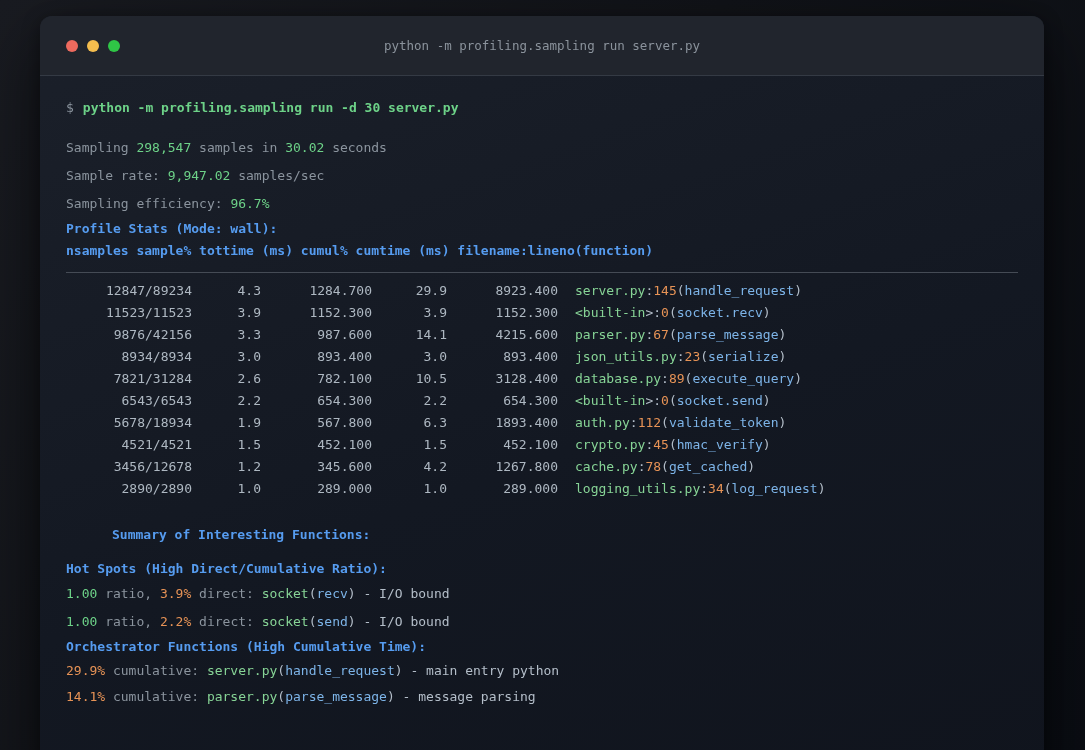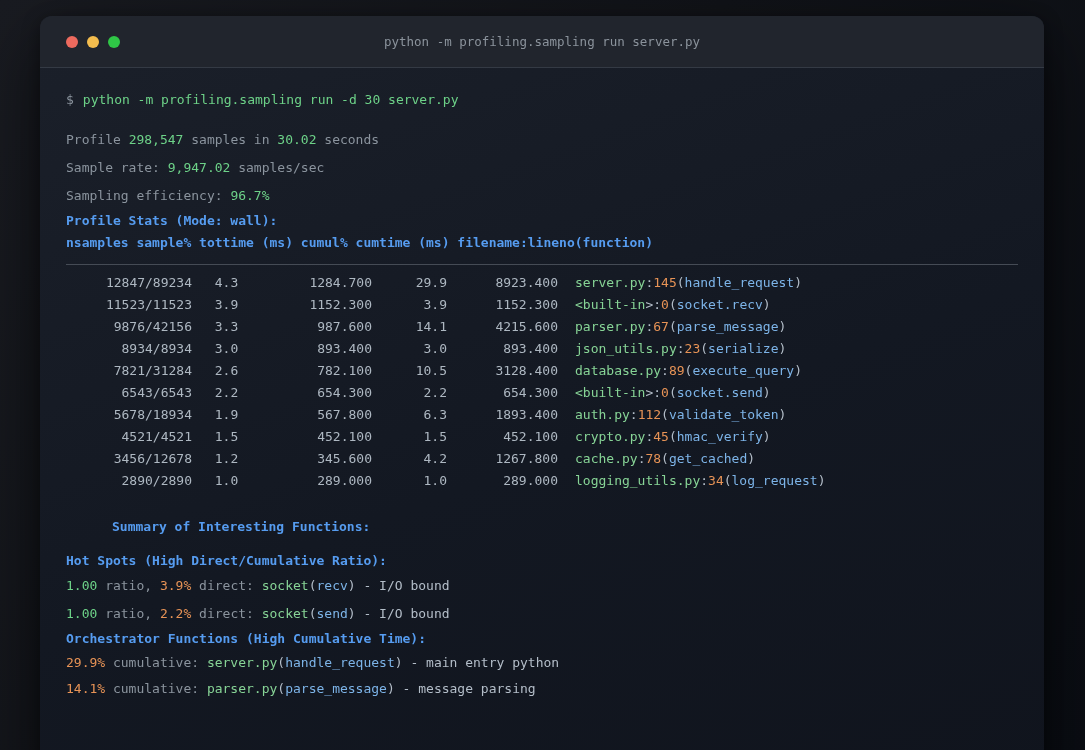--- a/index.html
+++ b/index.html
@@ -13,21 +13,21 @@
   }
   .window {
     position: absolute;
     left: 40px; top: 16px; width: 1004px; bottom: -40px;
     background: linear-gradient(160deg, #1b202a 0%, #131822 55%, #10141d 100%);
     border-radius: 12px;
     box-shadow: 0 24px 70px rgba(0,0,0,0.55), 0 4px 18px rgba(0,0,0,0.4);
     overflow: hidden;
   }
   .titlebar {
-    height: 52px;
+    height: 60px;
     background: #21252d;
     border-bottom: 1px solid #343a44;
     position: relative;
     display: flex;
     align-items: center;
   }
   .dots { display:flex; gap:9px; margin-left:26px; }
   .dot { width:12px; height:12px; border-radius:50%; cursor:pointer; }
   .dot-red { background:#ed6a5e; }
   .dot-yellow { background:#f4bd4e; }
@@ -41,55 +41,55 @@
   .stats { margin-top: 16px; }
   .stats .line { line-height: 28px; }
   .section-title { color:#569cf0; font-weight:bold; line-height:22px; white-space:pre; }
   .mt16 { }
   .mt12 { margin-top:12px; }
   .mt24 { margin-top:24px;margin-left:46px; }
   .divider { height:1px; background:#454b55; margin:10px 0 7px 0; }
   .trow { line-height:22px; white-space:pre; }
   .num { display:inline-block; text-align:right; color:#aeb8c2; }
   .num.c1 { width:126px; }
-  .num.c2 { width:69px;text-align:center; }
+  .num.c2 { width:69px; }
   .num.c3 { width:111px; }
   .num.c4 { width:75px; }
   .num.c5 { width:111px; }
   .loc { margin-left:17px; }
   .sline { line-height:28px; white-space:pre; }
   .oline { line-height:26px; white-space:pre; }
   .c-gray { color:#8b949e; }
   .c-light { color:#b4bec9; }
   .c-green { color:#6dd288;text-align:right; }
   .c-green2 { color:#87d496; }
   .c-blue { color:#7db4e8; }
   .c-orange { color:#e79356; }
   .prompt { color:#8b949e; margin-right:9px; }
-  .cmd { color:#6dd288; font-weight:normal; }
+  .cmd { color:#6dd288; font-weight:bold; }
 </style>
 </head>
 <body>
 
 <div class="window">
   <div class="titlebar">
     <div class="dots">
       <div class="dot dot-red"></div>
       <div class="dot dot-yellow"></div>
       <div class="dot dot-green"></div>
     </div>
     <div class="titlebar-title">python -m profiling.sampling run server.py</div>
   </div>
 
   <div class="term">
 
     <div class="line"><span class="prompt">$</span><span class="cmd">python -m profiling.sampling run -d 30 server.py</span></div>
 
     <div class="stats">
-      <div class="line"><span class="c-gray">Profile </span><span class="c-green">298,547</span><span class="c-gray"> samples in </span><span class="c-green">30.02</span><span class="c-gray"> seconds</span></div>
+      <div class="line"><span class="c-gray">Sampling </span><span class="c-green">298,547</span><span class="c-gray"> samples in </span><span class="c-green">30.02</span><span class="c-gray"> seconds</span></div>
       <div class="line"><span class="c-gray">Sample rate: </span><span class="c-green">9,947.02</span><span class="c-gray"> samples/sec</span></div>
       <div class="line"><span class="c-gray">Sampling efficiency: </span><span class="c-green">96.7%</span></div>
     </div>
 
     <div class="section-title mt16">Profile Stats (Mode: wall):</div>
     <div class="section-title">nsamples sample% tottime (ms) cumul% cumtime (ms) filename:lineno(function)</div>
     <div class="divider"></div>
 
     <div>
         <div class="trow"><span class="num c1">12847/89234</span><span class="num c2">4.3</span><span class="num c3">1284.700</span><span class="num c4">29.9</span><span class="num c5">8923.400</span><span class="loc"><span class="c-green2">server.py</span><span class="c-light">:</span><span class="c-orange">145</span><span class="c-light">(</span><span class="c-blue">handle_request</span><span class="c-light">)</span></span></div>

